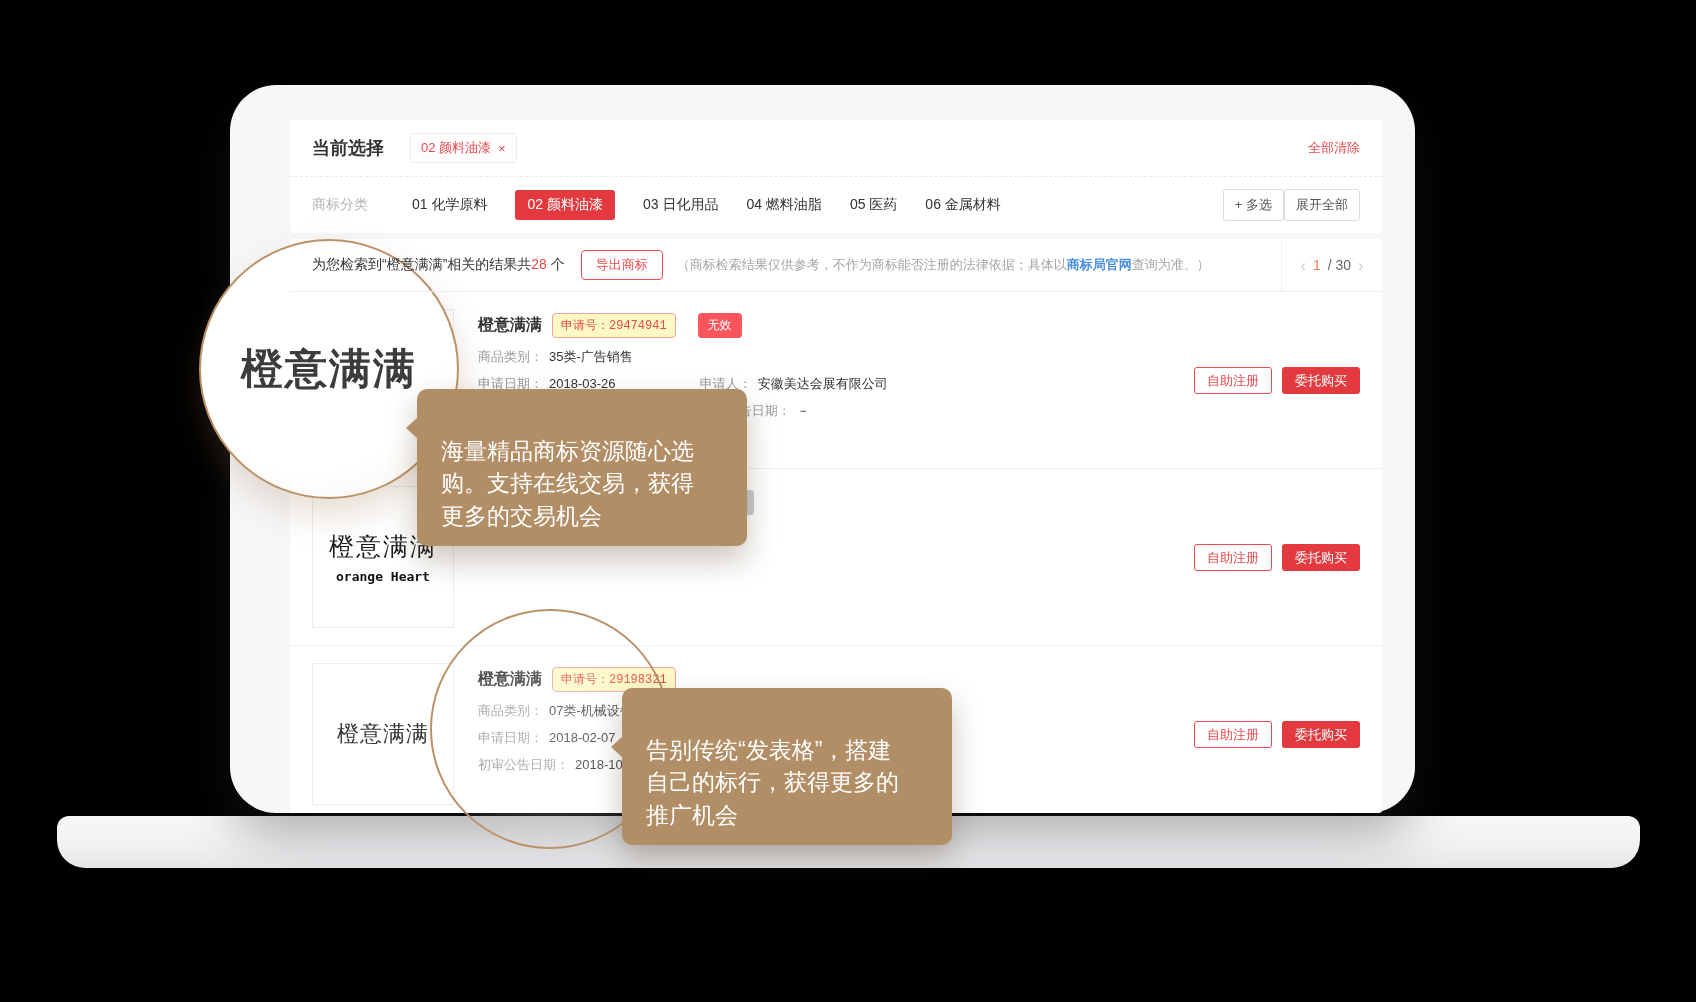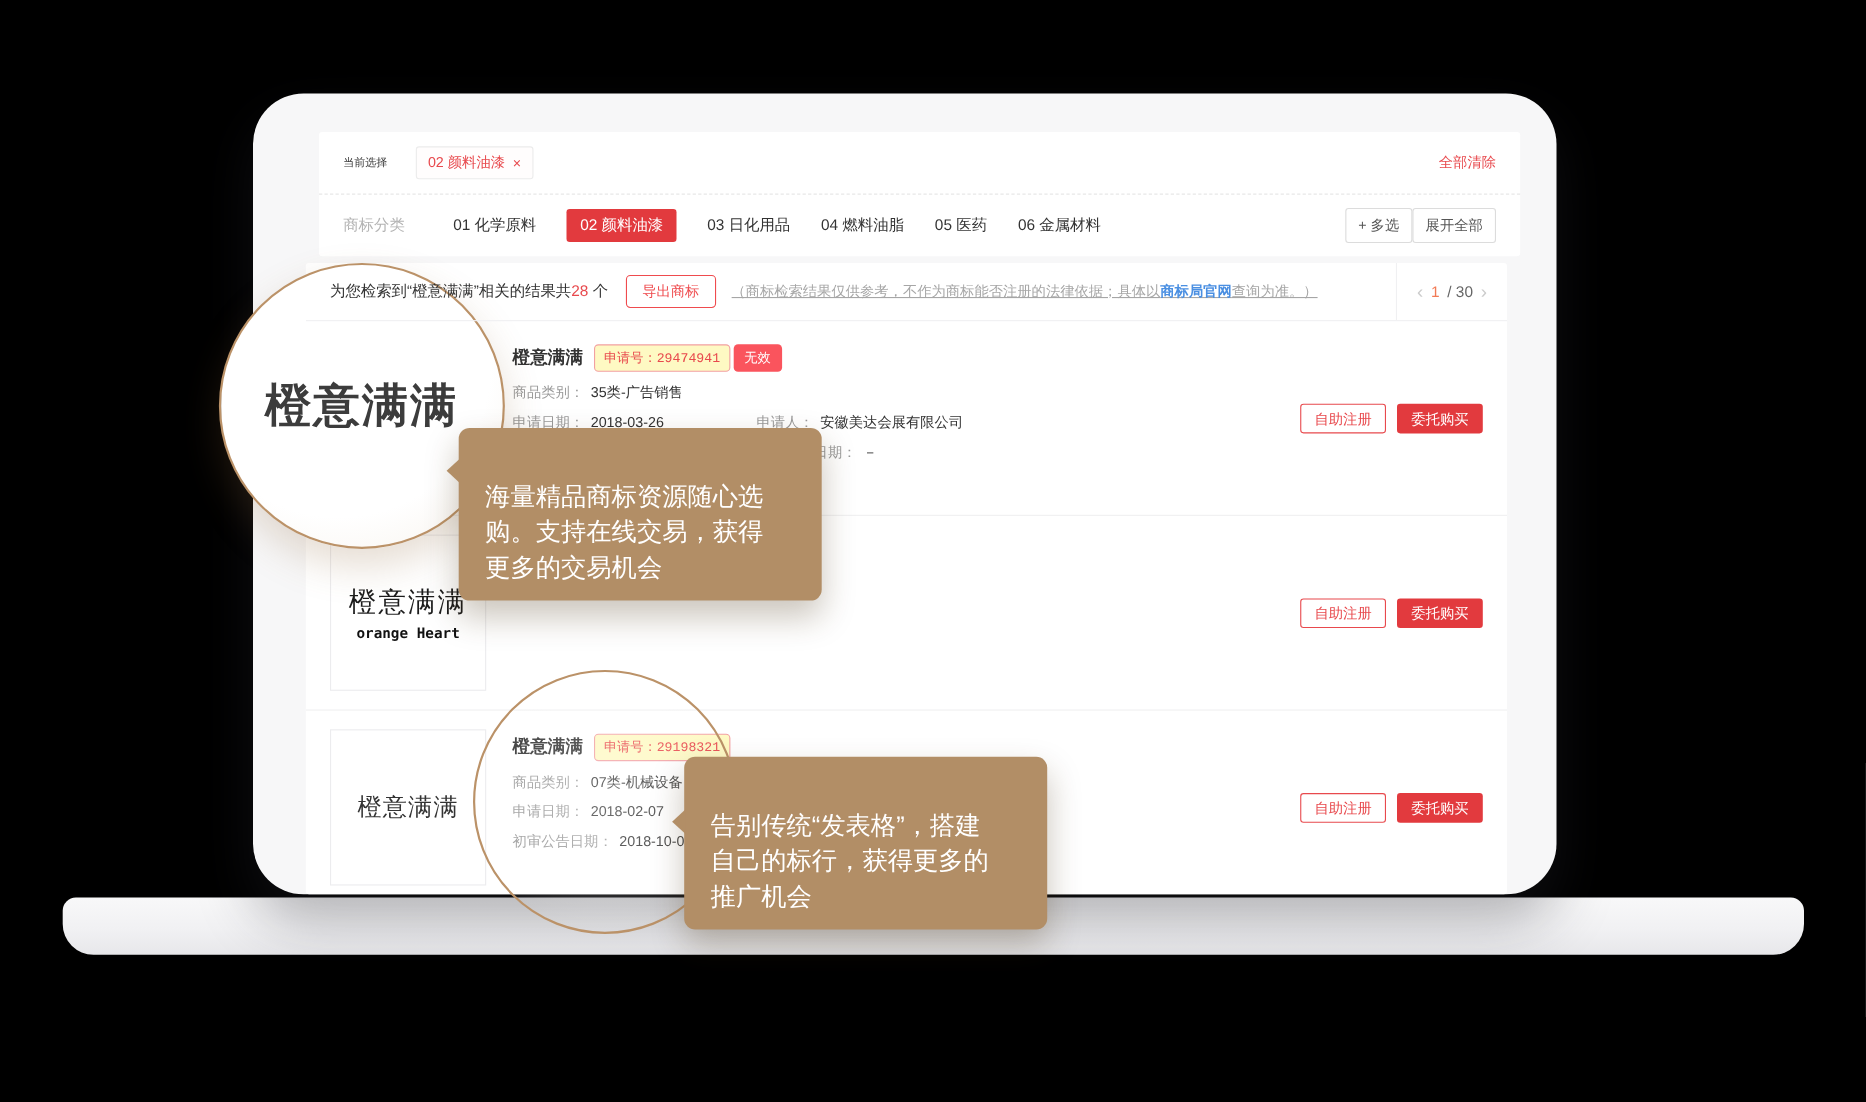--- a/index.html
+++ b/index.html
@@ -8,61 +8,61 @@
   
   .base{position:absolute;left:57px;top:816px;width:1583px;height:52px;
         background:linear-gradient(180deg,#f8f8f9 0%,#f1f1f3 55%,#e7e7ea 100%);
         border-radius:12px 12px 28px 28px;}
   
   .window{position:absolute;left:230px;top:85px;width:1185px;height:728px;
           background:#f7f7f8;border-radius:46px;box-shadow:0 22px 50px rgba(40,40,50,.35);}
   .card{position:absolute;background:#fff;border-radius:3px;}
   .card-filters{left:60px;top:35px;width:1092px;height:113px;}
   .frow{display:flex;align-items:center;height:56px;padding:0 22px;}
-  .frow-a .flabel{font-size:10px;color:#333;font-weight:normal;}
+  .frow-a .flabel{font-size:18px;color:#333;font-weight:bold;}
   .chip{margin-left:26px;display:inline-flex;align-items:center;border:1px solid #ececec;
         background:#fffdfd;border-radius:3px;padding:5px 10px;font-size:13px;color:#e8494d;cursor:pointer;}
   .chip .x{margin-left:7px;font-size:13px;color:#e8494d;}
   .clear-all{margin-left:auto;font-size:13px;color:#e8494d;cursor:pointer;}
   .dash{border-top:1px dashed #e8e8e8;height:0;}
   .frow-b .flabel{font-size:14px;color:#b3b3b3;}
   .cats{display:flex;align-items:center;gap:28px;margin-left:44px;}
   .cat{font-size:14px;color:#333;cursor:pointer;white-space:nowrap;}
   .cat.active{background:#e23a3e;color:#fff;padding:6px 12px;border-radius:3px;}
   .rt-btns{margin-left:auto;display:flex;}
   .ghost-btn{border:1px solid #dcdcdc;border-radius:3px;background:#fff;color:#555;
              font-size:13px;padding:6px 11px;cursor:pointer;white-space:nowrap;}
 
-  .card-results{left:48px;top:154px;width:1092px;height:574px;overflow:hidden;}
+  .card-results{left:60px;top:154px;width:1092px;height:574px;overflow:hidden;}
   .res-head{position:relative;z-index:30;display:flex;align-items:center;height:52px;
             padding-left:22px;border-bottom:1px solid #f0f0f2;}
   .summary{font-size:14px;color:#333;white-space:nowrap;}
   .summary .cnt{color:#e8494d;}
   .export-btn{margin-left:16px;border:1px solid #ef4b4e;color:#ef4b4e;background:#fff;
               border-radius:4px;font-size:13px;padding:5px 14px;cursor:pointer;white-space:nowrap;}
-  .disclaimer{flex:1;margin-left:14px;font-size:13px;color:#a6a6a6;white-space:nowrap;overflow:hidden;text-decoration:underline;}
+  .disclaimer{flex:1;margin-left:14px;font-size:13px;color:#a6a6a6;white-space:nowrap;overflow:hidden;}
   .disclaimer .link{color:#4a8fe2;font-weight:bold;cursor:pointer;}
   .pager{width:100px;height:100%;border-left:1px solid #f0f0f2;display:flex;align-items:center;
          justify-content:center;gap:7px;flex:none;}
   .pg-chev{font-size:17px;color:#ccc;cursor:pointer;line-height:1;}
   .pg-cur{font-size:14px;color:#f27a55;}
   .pg-tot{font-size:14px;color:#666;}
 
   .rrow{display:flex;padding:17px 22px;border-bottom:1px solid #f0f0f1;}
   .thumb{width:140px;height:140px;border:1px solid #ececee;background:#fff;flex:none;
          display:flex;flex-direction:column;align-items:center;justify-content:center;cursor:pointer;}
   .t-main{font-size:22px;color:#333;letter-spacing:1px;}
   .t-serif{font-family:"DejaVu Serif",serif;font-size:25px;color:#1c1c1c;letter-spacing:2px;}
   .t-sub{font-family:"DejaVu Sans Mono",monospace;font-weight:bold;font-size:13px;color:#111;margin-top:6px;}
   .info{margin-left:24px;flex:1;min-width:0;padding-top:4px;}
   .title-line{display:flex;align-items:center;margin-bottom:10px;}
   .rname{font-size:16px;font-weight:bold;color:#333;}
   .pill{margin-left:10px;border:1px solid #f2a0a2;color:#e8494d;background:#fef9c3;
         font-size:12px;padding:3px 8px;border-radius:4px;font-family:Liberation Mono, monospace;}
-  .stag{margin-left:3px;font-size:12px;color:#fff;padding:4px 10px;border-radius:4px;}
+  .stag{margin-left:22px;font-size:12px;color:#fff;padding:4px 10px;border-radius:4px;}
   .stag.invalid{background:#fa545d;}
   .stag.registered{background:#c9ccd2;}
   .fline{font-size:13px;color:#333;margin-top:9px;white-space:nowrap;}
   .fcol{display:inline-block;min-width:218px;}
   .flab{color:#9a9a9a;}
   .fval{color:#333;margin-left:6px;}
   .actions{align-self:center;display:flex;gap:10px;flex:none;}
   .btn-outline{width:78px;height:27px;line-height:25px;text-align:center;border:1px solid #e8494d;
                color:#e8494d;background:#fff;border-radius:3px;font-size:13px;cursor:pointer;box-sizing:border-box;}
   .btn-solid{width:78px;height:27px;line-height:27px;text-align:center;background:#e23a3e;color:#fff;

